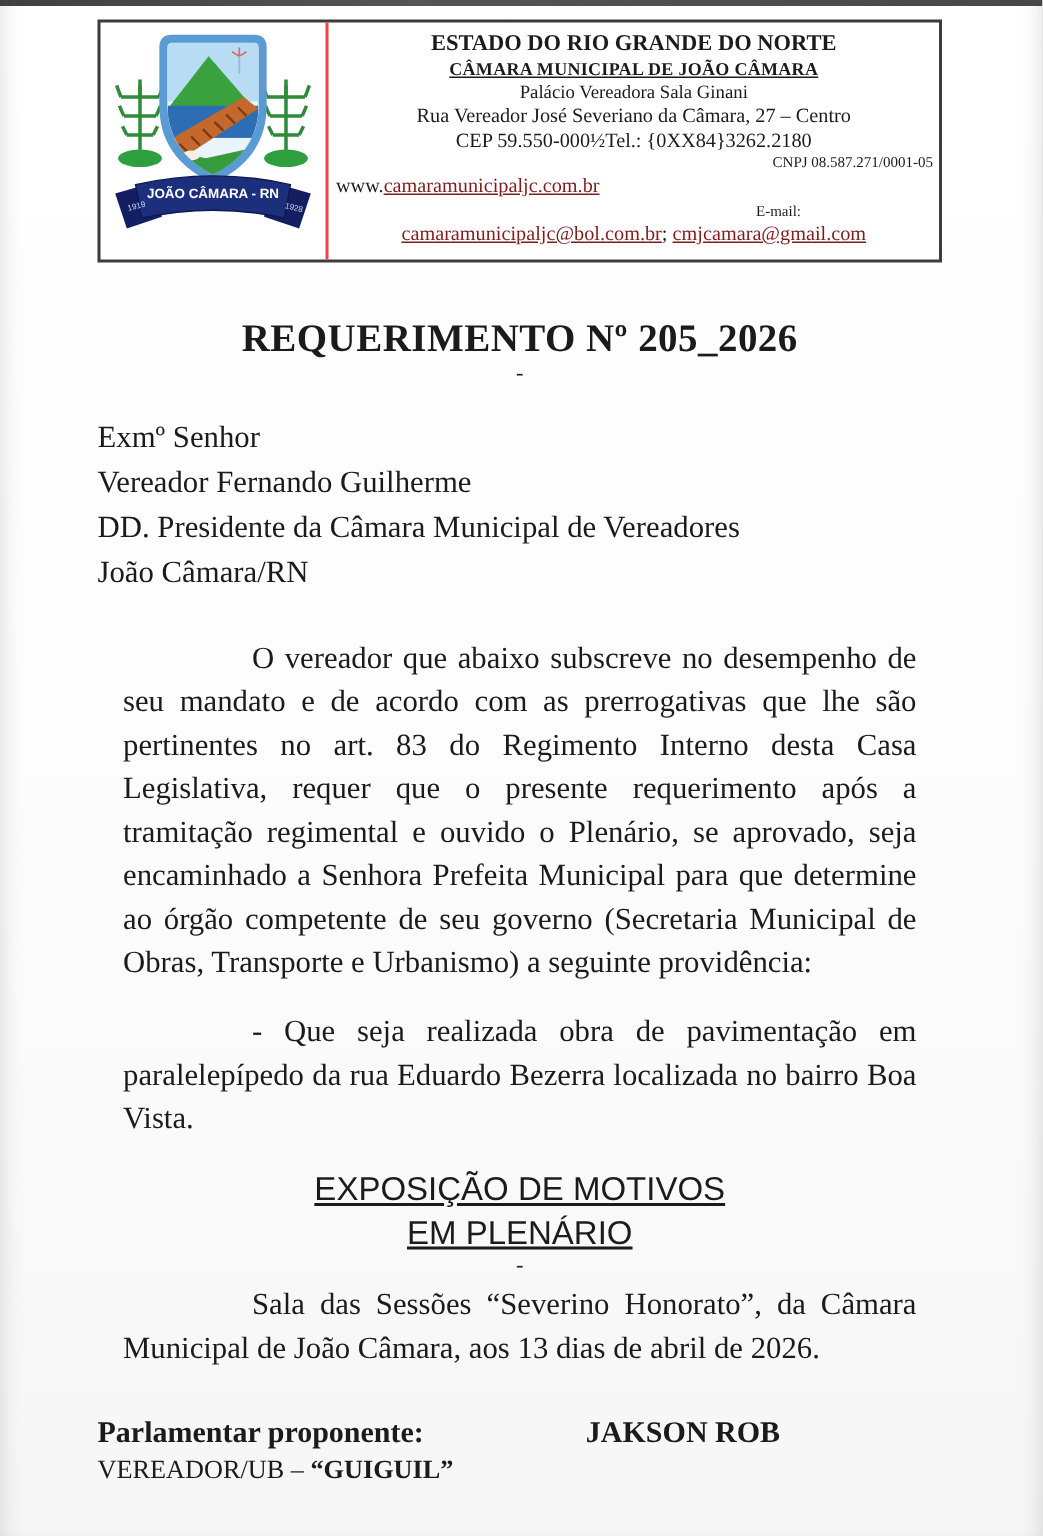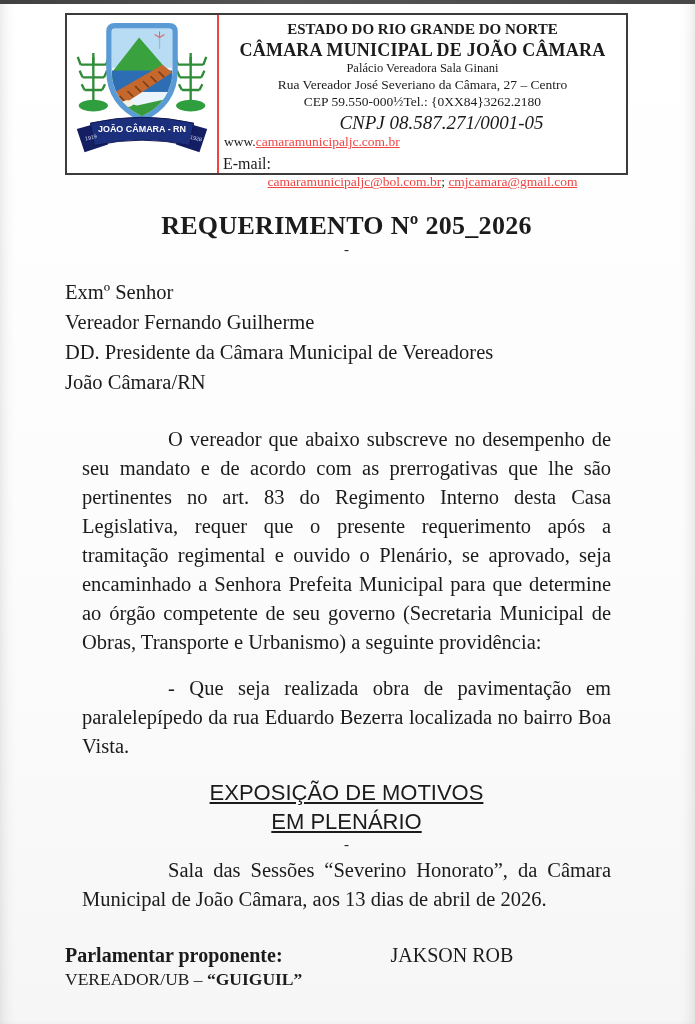--- a/index.html
+++ b/index.html
@@ -25,48 +25,48 @@
     height:158px;
     background:#fff;
   }
   .logo-cell{
     width:150px;flex:0 0 150px;
     border-right:2px solid #ef4444;
     display:flex;align-items:flex-start;justify-content:center;
   }
   .info-cell{flex:1;padding:3px 4px 2px 4px;text-align:center;line-height:1.25;}
   .h-line1{font-weight:bold;font-size:15px;margin-top:2px;}
-  .h-line2{font-weight:bold;font-size:18px;letter-spacing:.2px;}
+  .h-line2{font-weight:bold;font-size:12px;letter-spacing:.2px;text-decoration:underline;}
   .h-line3{font-size:12.5px;}
   .h-line4{font-size:13.5px;text-align:center;}
   .h-line5{font-size:13.5px;}
-  .h-line6{font-size:19px;text-align:center;padding-left:38px;font-style:italic;}
+  .h-line6{font-size:10px;text-align:right;padding-left:38px;}
   .h-site{font-size:13.5px;text-align:left;padding-left:1px;}
-  .h-email-label{font-size:16px;text-align:left;padding-right:88px;margin-top:3px;}
+  .h-email-label{font-size:10px;text-align:right;padding-right:88px;margin-top:3px;}
   .h-emails{font-size:13.5px;}
-  a.link{color:#ef4444;text-decoration:underline;cursor:pointer;margin-top:31px;}
+  a.link{color:#7f1d1d;text-decoration:underline;cursor:pointer;margin-top:31px;}
 
   
   .title{margin-top:36px;text-align:center;font-weight:bold;font-size:26px;letter-spacing:.3px;}
   .center-dash{text-align:center;font-size:15px;line-height:16px;color:#222;}
   .addressee{margin-top:20px;font-size:20.5px;line-height:30px;}
   .para{
     margin:17px;font-size:20.5px;line-height:29px;
     text-align:justify;text-indent:86px;
   }
   .para.first{margin-top:28px;}
   .dash-item{text-indent:86px;}
   .expo{margin-top:12px;text-align:center;font-family:"Liberation Sans", sans-serif;
         font-size:22px;line-height:29px;}
   .expo .u{text-decoration:underline;}
   .closing{margin-top:4px;}
   .sig{margin-top:30px;font-size:20px;}
   .sig-row{display:flex;align-items:baseline;}
   .sig-label{font-weight:bold;}
-  .sig-name{font-weight:normal;margin-left:108px;}
+  .sig-name{font-weight:bold;margin-left:108px;}
   .sig-role{text-align:left;font-size:17.5px;margin-top:2px;}
   .sig-role .bold{font-weight:bold;}
 </style>
 </head>
 <body>
 
 <div class="page">
   <div class="top-strip"></div>
 
   <div class="doc">

